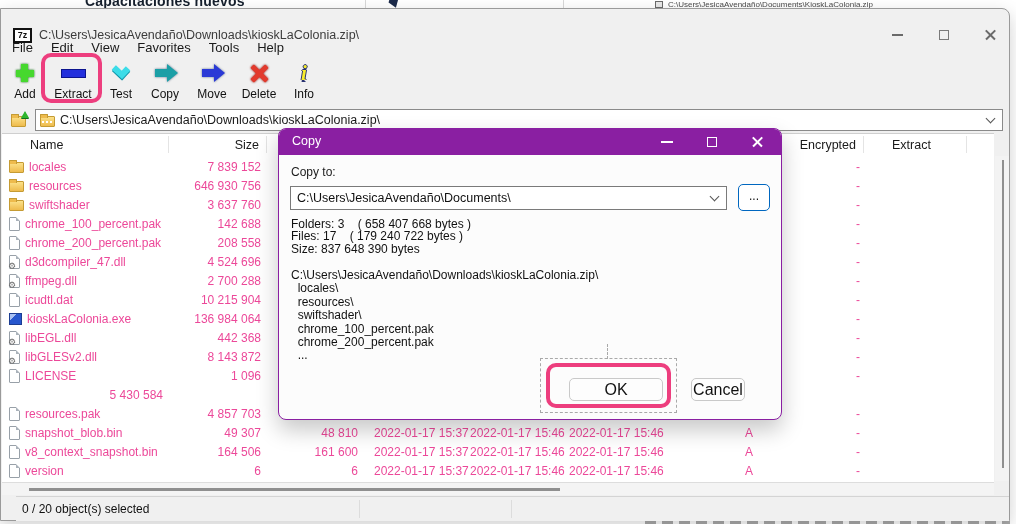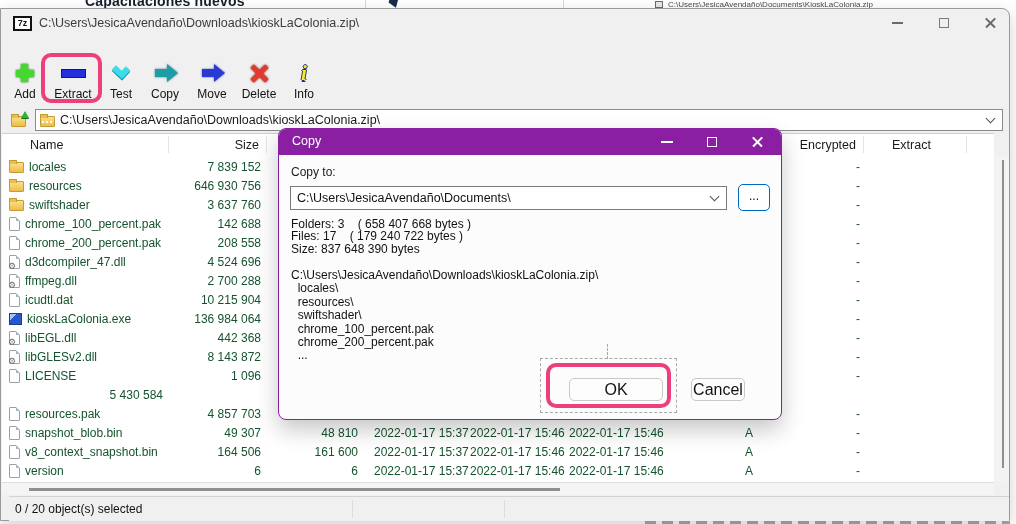--- a/index.html
+++ b/index.html
@@ -15,21 +15,21 @@
   #bg-top .bg-path{position:absolute;left:668px;top:0px;font-size:8px;color:#4a4a4a;white-space:nowrap;}
   #bg-top .bg-ico{position:absolute;left:655px;top:1px;width:8px;height:7px;border:1px solid #6a6a6a;background:#e8e8e8;}
   #bg-bottom{position:absolute;left:0;top:521px;width:1016px;height:3px;overflow:hidden;background:#fff;}
   #bg-bottom .txtbar{position:absolute;left:645px;top:0px;width:365px;height:3px;
      background:repeating-linear-gradient(90deg,#8f8f8f 0 11px,transparent 11px 17px);opacity:.75;}
 
   
   #win{position:absolute;left:0;top:8px;width:1010px;height:513px;background:#f0f0f0;
        border:1px solid #9a9a9a;border-top-right-radius:8px;box-shadow:0 6px 18px rgba(0,0,0,.18);}
   
-  #titlebar{position:absolute;left:0;top:0;right:0;height:28px;}
+  #titlebar{position:absolute;left:0;top:12px;right:0;height:28px;}
   #app-icon{position:absolute;left:12px;top:7px;width:19px;height:15px;background:#fff;border:2px solid #111;
      font-size:9px;font-weight:bold;color:#111;text-align:center;line-height:11px;}
   #win-title{position:absolute;left:38px;top:7px;font-size:12.5px;color:#3c3c3c;white-space:nowrap;}
   .wctrl{position:absolute;top:4px;width:30px;height:20px;display:flex;align-items:center;justify-content:center;}
   .dash{width:11px;height:2px;background:#6a6a6a;}
   .boxg{width:10px;height:10px;border:1.5px solid #7a7a7a;}
   .xg{position:relative;width:12px;height:12px;}
   .xg::before,.xg::after{content:"";position:absolute;left:-1px;top:5px;width:13px;height:1.6px;background:#6a6a6a;}
   .xg::before{transform:rotate(45deg);} .xg::after{transform:rotate(-45deg);}
   
@@ -79,33 +79,33 @@
      border-left:4px solid transparent;border-right:4px solid transparent;border-bottom:7px solid #2db52d;filter:drop-shadow(0 1px 0 #11701a);}
   
   #listwrap{position:absolute;left:1px;top:124px;width:992px;height:349px;background:#fff;border-top:1px solid #cfcfcf;overflow:hidden;}
   #lheader{position:absolute;left:0;top:0;width:100%;height:21px;display:grid;
      grid-template-columns:167px 98px 97px 106px 99px 95px 96px 104px 103px auto;background:#fff;}
   .hcell{font-size:12.5px;color:#1a1a1a;border-right:1px solid #e4e4e4;display:flex;align-items:center;height:17px;margin-top:2px;}
   .hcell.hr{justify-content:flex-end;padding-right:7px;}
   .hcell.hl{padding-left:8px;margin-left:20px;}
   #lrows{position:absolute;left:0;top:23px;width:100%;}
   .row{display:grid;grid-template-columns:167px 98px 97px 106px 99px 95px 96px 104px 103px auto;
-     height:19px;align-items:center;font-size:12px;color:#14532d;}
+     height:19px;align-items:center;font-size:12px;color:#ec4899;}
   .c-name{display:flex;align-items:center;gap:5px;padding-left:7px;white-space:nowrap;overflow:hidden;}
   .c-size,.c-packed{text-align:right;padding-right:6px;white-space:nowrap;}
   .c-mod{padding-left:10px;white-space:nowrap;} .c-cre,.c-acc{white-space:nowrap;}
   .c-attr{text-align:right;padding-right:7px;} .c-enc{text-align:right;padding-right:4px;}
   .c-com{padding-left:10px;}
   
   #vscroll{position:absolute;left:994px;top:147px;width:14px;height:325px;background:#f3f3f3;}
   #vthumb{position:absolute;left:7px;top:4px;width:2px;height:308px;background:#8f8f8f;}
   #hscroll{position:absolute;left:1px;top:473px;width:992px;height:13px;background:#f4f4f4;border-top:1px solid #ddd;}
   #hthumb{position:absolute;left:27px;top:5px;width:531px;height:3px;background:#8f8f8f;}
   
-  #statusbar{position:absolute;left:8px;top:487px;right:0;height:25px;border-top:1px solid #d4d4d4;background:#f0f0f0;}
+  #statusbar{position:absolute;left:15px;top:487px;right:0;height:25px;border-top:1px solid #d4d4d4;background:#f0f0f0;}
   #status-text{position:absolute;left:6px;top:5px;font-size:12px;color:#111;}
   .sdiv{position:absolute;top:3px;height:18px;border-left:1px solid #dcdcdc;}
   
   #dialog{position:absolute;left:278px;top:128px;width:504px;height:292px;background:#fcfcfc;
      border:1px solid #8A1FA2;border-radius:8px;overflow:hidden;z-index:20;box-shadow:0 10px 22px rgba(0,0,0,.22);}
   #dlg-titlebar{position:absolute;left:0;top:0;right:0;height:26px;background:#8A1FA2;}
   #dlg-title{position:absolute;left:13px;top:5px;color:#fff;font-size:12.5px;}
   .dctrl{position:absolute;top:3px;width:26px;height:20px;display:flex;align-items:center;justify-content:center;}
   .dashw{width:12px;height:1.6px;background:#fff;}
   .boxw{width:10px;height:10px;border:1.4px solid #fff;}
@@ -153,20 +153,28 @@
     <div class="wctrl" style="left:881px;">
         <span class="dash"></span>
       </div>
     <div class="wctrl" style="left:928px;">
         <span class="boxg"></span>
       </div>
     <div class="wctrl" style="left:975px;">
         <span class="xg"></span>
       </div>
   </div>
+  <div id="menubar">
+      <span class="menu-item">File</span>
+      <span class="menu-item">Edit</span>
+      <span class="menu-item">View</span>
+      <span class="menu-item">Favorites</span>
+      <span class="menu-item">Tools</span>
+      <span class="menu-item">Help</span>
+    </div>
   <div id="toolbar">
       <div class="tbtn" style="width: 40px;">
         <div class="tico">
           <span class="ic-plus"></span>
         </div>
         <div class="tlabel">Add</div>
       </div>
       <div class="tbtn" style="width: 56px;">
         <div class="tico">
           <span class="ic-minus"></span>

